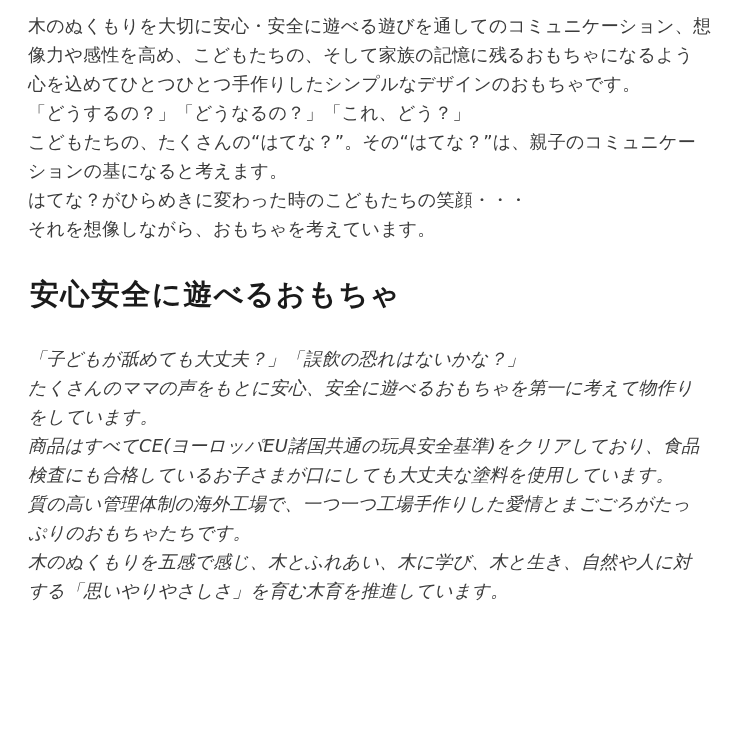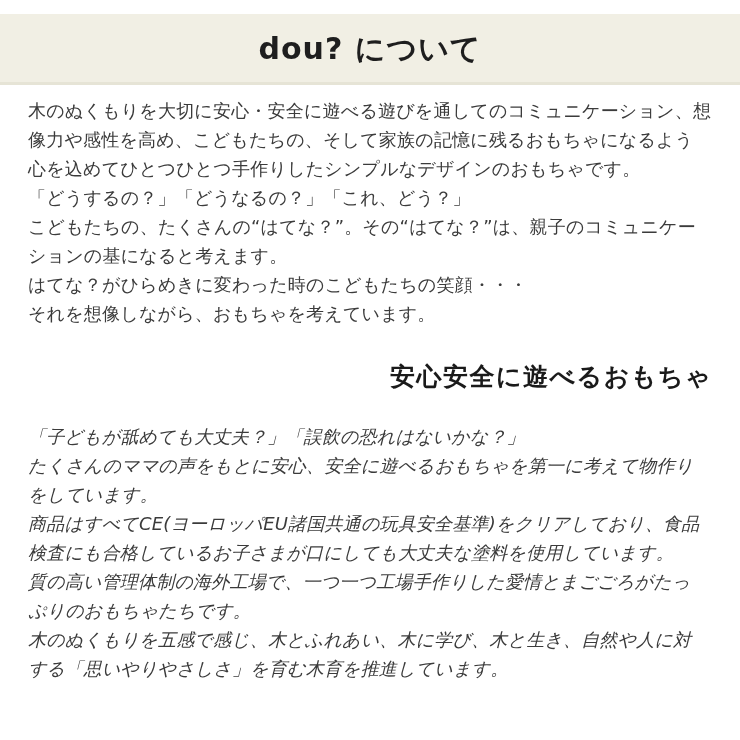--- a/index.html
+++ b/index.html
@@ -45,39 +45,35 @@
     line-height: 29px;
     color: #3b3b3b;
     letter-spacing: 0.2px;
     margin: 0;
   }
   .about-paragraph {
     margin-top: 11px;
   }
   .section-heading {
     margin: 32px 0 0 2px;
-    font-size: 25px;
+    font-size: 29px;
     font-weight: 600;
     color: #1a1a1a;
     letter-spacing: 1.5px;
-    text-align: right;
   }
   .safety-paragraph {
     margin-top: 29px;
     font-style: italic;
   }
 </style>
 </head>
 <body>
 
 <div class="page">
 
-  <header class="title-band">
-    <h1 class="page-title">dou? について</h1>
-  </header>
 
   <main class="content">
 
     <p class="body-text about-paragraph">木のぬくもりを大切に安心・安全に遊べる遊びを通してのコミュニケーション、想
 像力や感性を高め、こどもたちの、そして家族の記憶に残るおもちゃになるよう
 心を込めてひとつひとつ手作りしたシンプルなデザインのおもちゃです。
 「どうするの？」「どうなるの？」「これ、どう？」
 こどもたちの、たくさんの“はてな？”。その“はてな？”は、親子のコミュニケー
 ションの基になると考えます。
 はてな？がひらめきに変わった時のこどもたちの笑顔・・・

